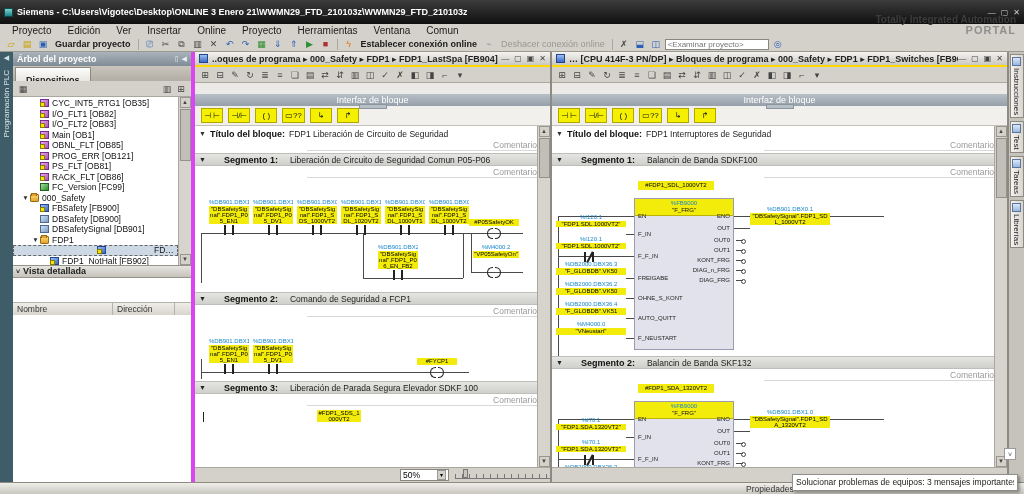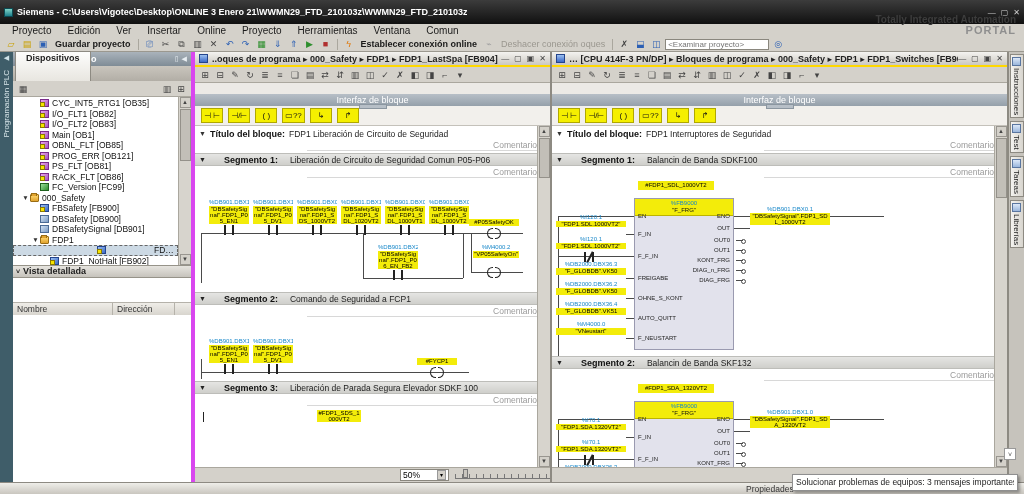--- a/index.html
+++ b/index.html
@@ -35,21 +35,21 @@
   
   .lstrip{width:13px;background:#3f5d69;flex:none;display:flex;flex-direction:column;align-items:center;}
   .lstrip .arr{color:#cfe2e8;font-size:7px;height:12px;line-height:12px;}
   .vtextL{writing-mode:vertical-rl;transform:rotate(180deg);color:#d8e6ea;font-size:8px;margin-top:6px;white-space:nowrap;}
 
   
   .lpanel{width:182px;background:#7dd3fc;border-right:4px solid #d946ef;flex:none;display:flex;flex-direction:column;}
   .lp-head{height:14px;background:linear-gradient(#aab3bb,#7f8c96);color:#fff;font-size:9px;font-weight:bold;display:flex;align-items:center;padding:0 4px;flex:none;}
   .lp-head .hic{margin-left:auto;display:flex;gap:3px;font-size:7px;color:#e8eef2;}
   .lp-tabs{height:15px;background:linear-gradient(#c9c5bd,#b2aea6);display:flex;align-items:flex-end;flex:none;}
-  .lp-tab{background:linear-gradient(#fdfdfc,#e8e6e0);border:1px solid #8d8a82;border-bottom:none;font-size:9px;font-weight:bold;color:#222;padding:1px 10px 0;margin-left:2px;height:30px;}
+  .lp-tab{background:linear-gradient(#fdfdfc,#e8e6e0);border:1px solid #8d8a82;border-bottom:none;font-size:9px;font-weight:bold;color:#222;padding:7px 10px 0;margin-left:2px;height:14px;}
   .lp-tools{height:16px;background:#d4d1ca;border-bottom:1px solid #aaa79e;display:flex;align-items:center;padding:0 3px;flex:none;}
   .lp-tools .sp{flex:1;}
   .treewrap{flex:1;display:flex;min-height:0;background:#fff;}
   .tree{flex:1;overflow:hidden;padding-top:1px;}
   .trow{height:10.5px;display:flex;align-items:center;font-size:8.5px;color:#111;white-space:nowrap;}
   .trow.selected{background:#ccd9e4;outline:1px dashed #666;outline-offset:-1px;}
   .texp{width:9px;font-size:6.5px;color:#333;text-align:center;flex:none;}
   .ico{width:9px;height:8px;margin-right:3px;flex:none;border:1px solid #666;position:relative;}
   .ico.ob{background:linear-gradient(135deg,#e9a7e9,#a855c0);border-color:#7a2a8a;}
   .ico.fb{background:linear-gradient(135deg,#9cc0f0,#3a68c8);border-color:#24448c;}
@@ -180,21 +180,21 @@
   <div class="toolbar">
     <span style="display:contents"><span class="tb yellow">▱</span><span class="tb yellow">▤</span></span>
     <span class="tb blue">▣</span>
     <span class="tbtext">Guardar proyecto</span>
     <span class="tsep"></span>
     <span style="display:contents"><span class="tb blue">⎚</span><span class="tb">✂</span><span class="tb">⧉</span><span class="tb">▥</span><span class="tb">✕</span><span class="tb blue">↶</span><span class="tb blue">↷</span><span class="tb green">▦</span><span class="tb blue">⇓</span><span class="tb blue">⇑</span><span class="tb green">▶</span><span class="tb red">■</span></span>
     <span class="tsep"></span>
     <span class="tb orange">ϟ</span>
     <span class="tbtext">Establecer conexión online</span>
     <span class="tb dim">⌁</span>
-    <span class="tbtext dim">Deshacer conexión oques</span>
+    <span class="tbtext dim">Deshacer conexión online</span>
     <span class="tsep"></span>
     <span style="display:contents"><span class="tb">✗</span><span class="tb blue">⬓</span><span class="tb blue">◫</span></span>
     <input class="searchbox" placeholder="&lt;Examinar proyecto&gt;" style="">
     <span class="tb blue">◎</span>
   </div>
 
   <div class="main">
 
     <div class="lstrip">
       <span class="arr">◀</span>

